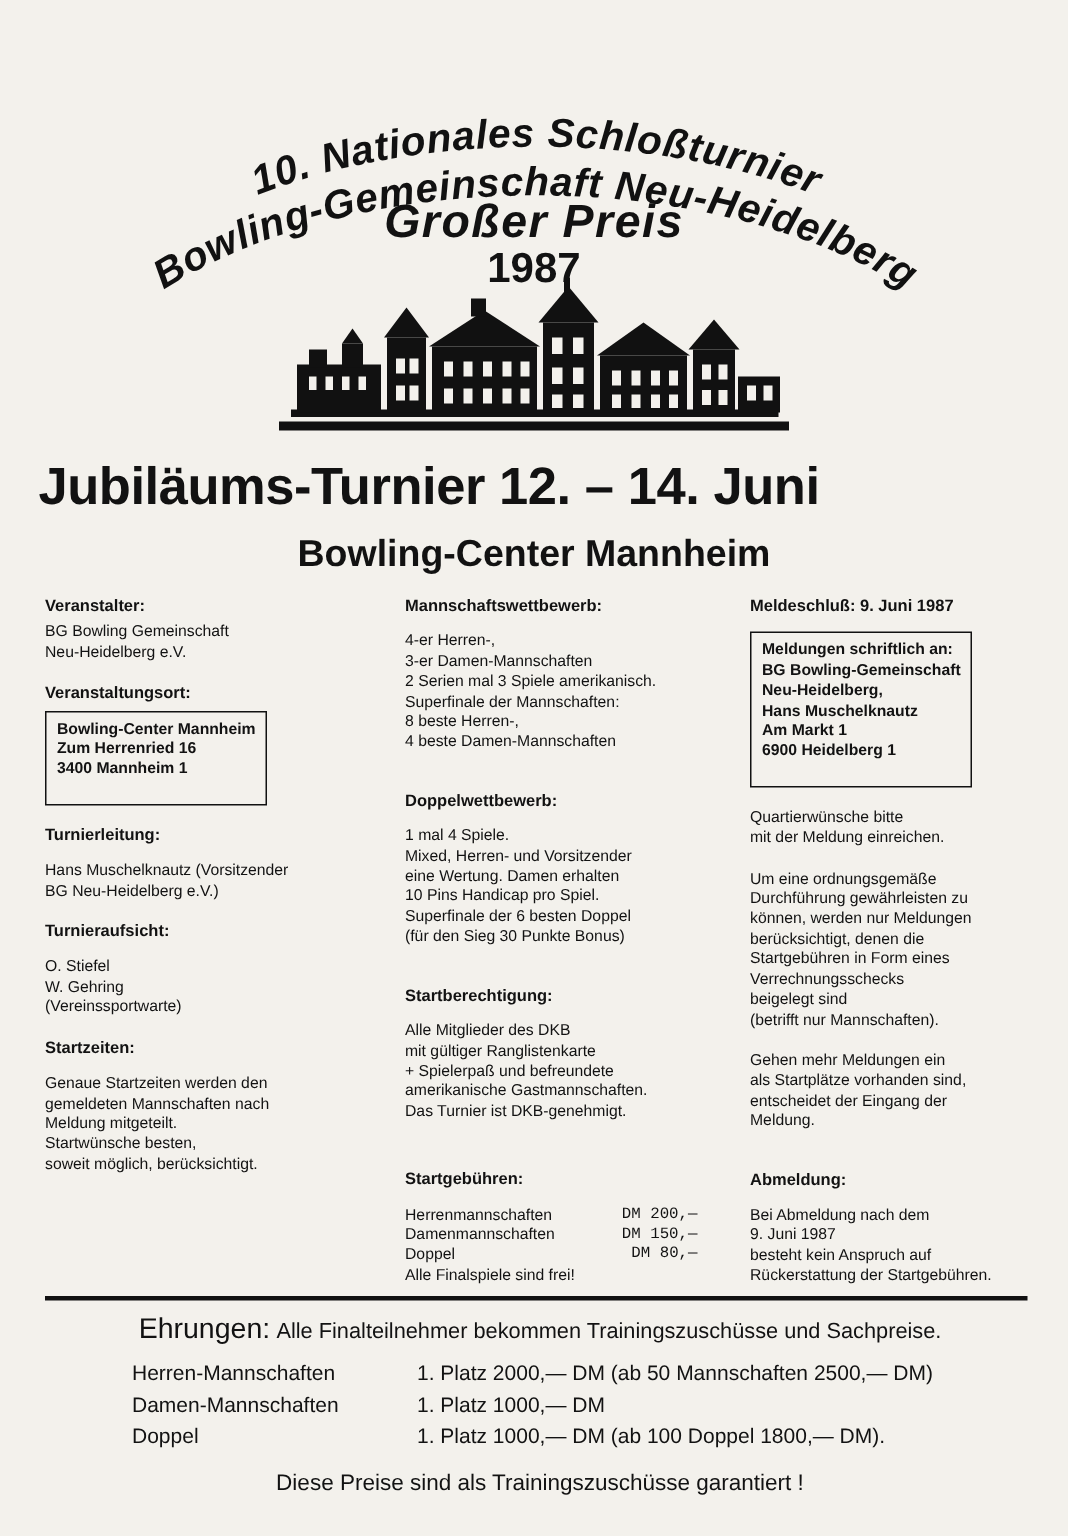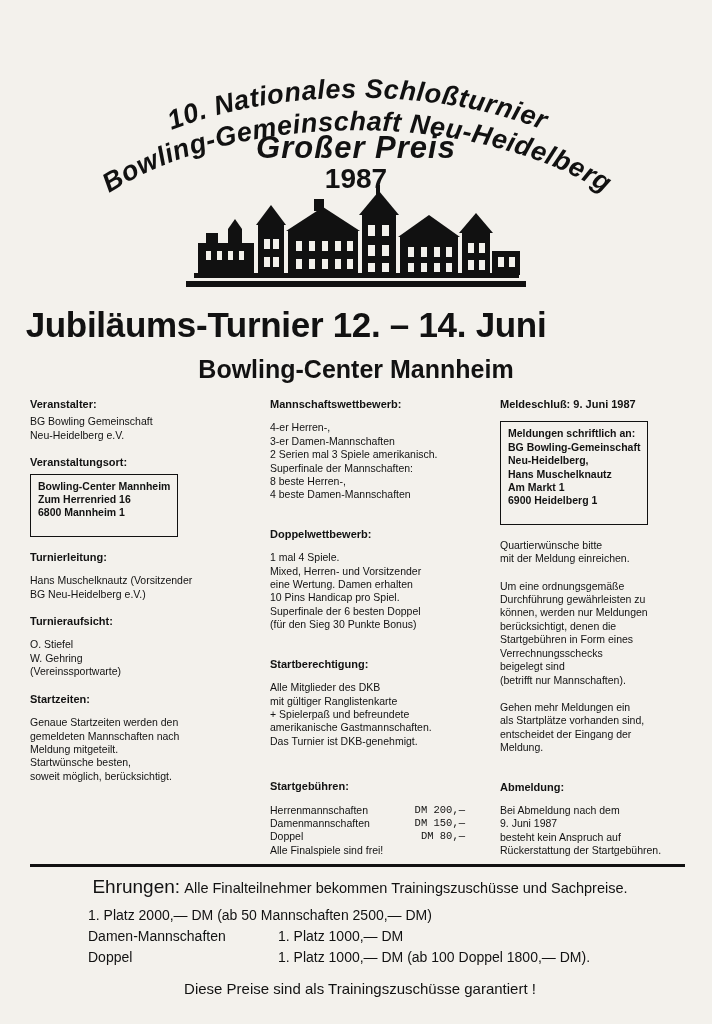--- a/index.html
+++ b/index.html
@@ -275,21 +275,21 @@
         <div class="hd">Veranstalter:</div>
         <div class="ln">BG Bowling Gemeinschaft</div>
         <div class="ln">Neu-Heidelberg e.V.</div>
       </div>
 
       <div class="blk">
         <div class="hd">Veranstaltungsort:</div>
         <div class="box">
           <div class="ln">Bowling-Center Mannheim</div>
           <div class="ln">Zum Herrenried 16</div>
-          <div class="ln">6800 Mannheim 1</div>
+          <div class="ln">3400 Mannheim 1</div>
         </div>
       </div>
 
       <div class="blk">
         <div class="hd">Turnierleitung:</div>
         <div class="gap-sm"></div>
         <div class="ln">Hans Muschelknautz (Vorsitzender</div>
         <div class="ln">BG Neu-Heidelberg e.V.)</div>
       </div>
 
@@ -427,20 +427,21 @@
 
   <div class="rule rule-top"></div>
 
   <div class="ehr">
     <div class="ehr-title-row">
       <span class="ehr-title">Ehrungen:</span>
       <span class="ehr-lead">Alle Finalteilnehmer bekommen Trainingszuschüsse und Sachpreise.</span>
     </div>
     <div class="ehr-list">
       <div class="ehr-row">
+        <span class="ehr-cat">Herren-Mannschaften</span>
         <span class="ehr-txt">1. Platz 2000,— DM (ab 50 Mannschaften 2500,— DM)</span>
       </div>
       <div class="ehr-row">
         <span class="ehr-cat">Damen-Mannschaften</span>
         <span class="ehr-txt">1. Platz 1000,— DM</span>
       </div>
       <div class="ehr-row">
         <span class="ehr-cat">Doppel</span>
         <span class="ehr-txt">1. Platz 1000,— DM (ab 100 Doppel 1800,— DM).</span>
       </div>

